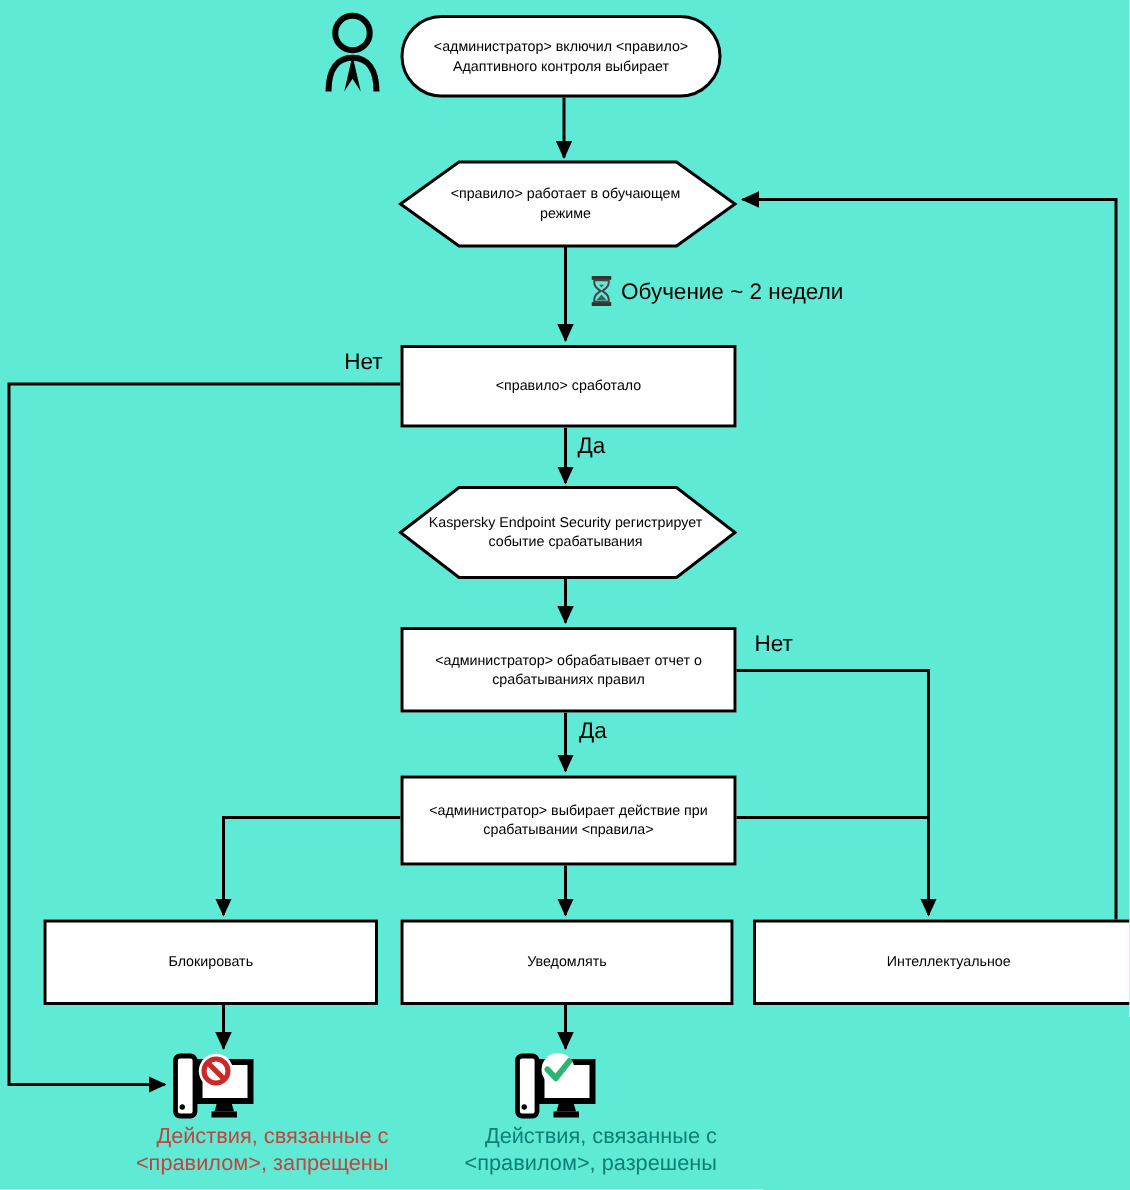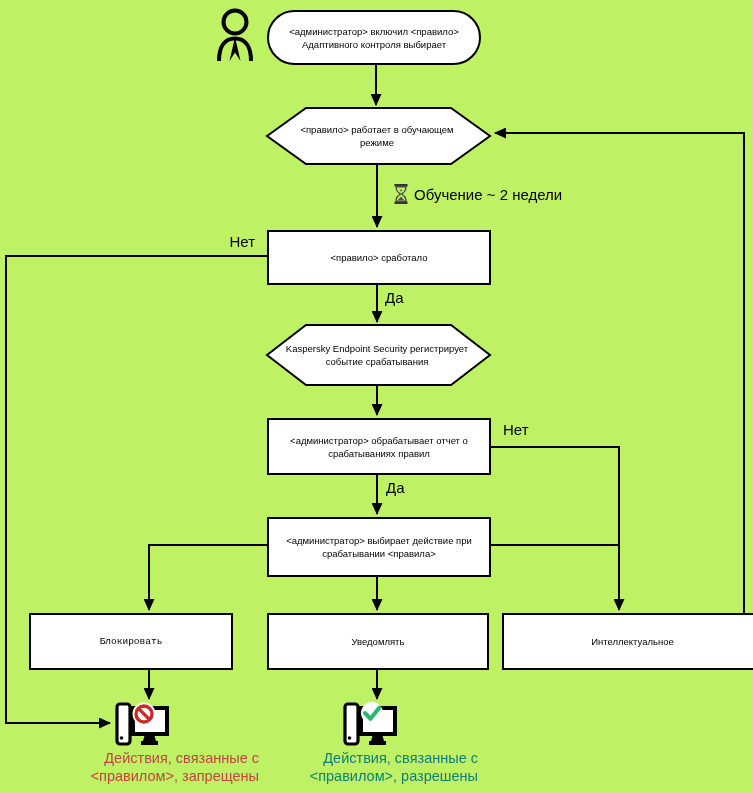--- a/index.html
+++ b/index.html
@@ -1,19 +1,19 @@
 <!DOCTYPE html>
 <html style="--badge-red: #cc2a28; --badge-green: #2ab573; --text-red: #c2453e; --text-teal: #0e7f78;"><head>
 <meta charset="utf-8">
 <style>
   html,body{margin:0;padding:0;background:#ffffff;}
   #canvas{
     position:relative;
     width:753px;height:793px;
-    background:#bef264;
+    background:#5eead4;
     font-family:"Liberation Sans", sans-serif;
     color:#000;
     overflow:hidden;
   }
   #wires{position:absolute;left:0;top:0;z-index:1;}
   .node{
     position:absolute;
     display:flex;flex-direction:column;justify-content:center;
     text-align:center;
     font-size:9.5px;line-height:13px;
@@ -112,21 +112,21 @@
   <div class="node boxed" style="left:267px;top:418px;width:224px;height:57px;">
     <span>&lt;администратор&gt; обрабатывает отчет о</span>
     <span>срабатываниях правил</span>
   </div>
 
   <div class="node boxed" style="left:267px;top:517px;width:224px;height:60px;">
     <span>&lt;администратор&gt; выбирает действие при</span>
     <span>срабатывании &lt;правила&gt;</span>
   </div>
 
-  <div class="node boxed" style="left:29px;top:613px;width:204px;height:57px;font-family:Liberation Mono, monospace;">
+  <div class="node boxed" style="left:29px;top:613px;width:223px;height:57px;">
     <span>Блокировать</span>
   </div>
   <div class="node boxed" style="left:267px;top:613px;width:222px;height:57px;">
     <span>Уведомлять</span>
   </div>
   <div class="node boxed" style="left:502px;top:613px;width:261px;height:57px;">
     <span>Интеллектуальное</span>
   </div>
 
   <div class="icon-wrap" style="left:114px;top:701px;">

